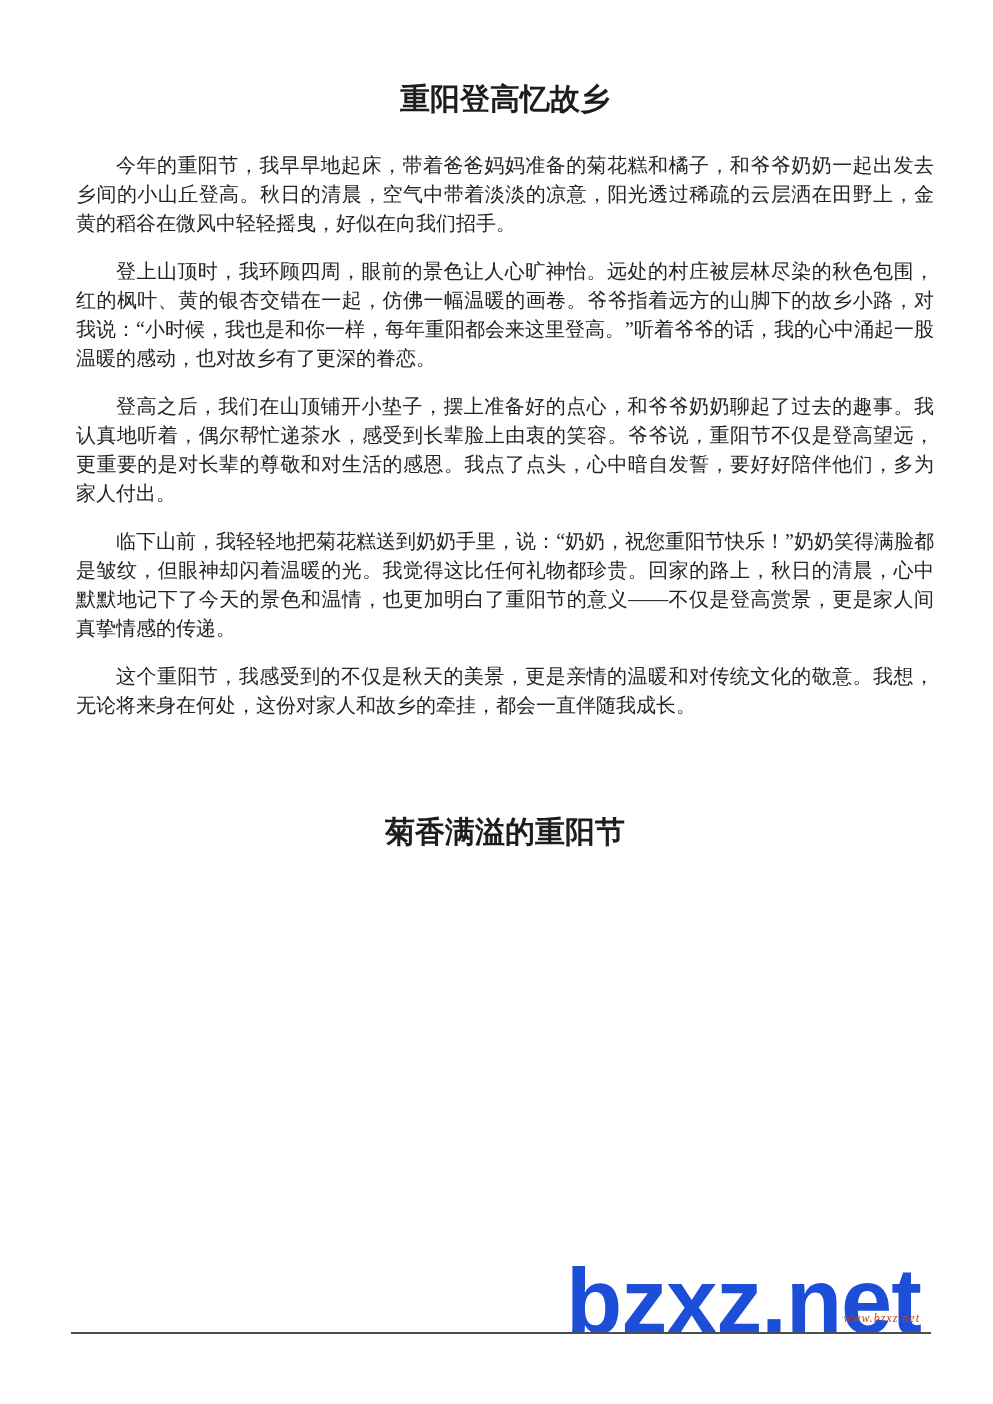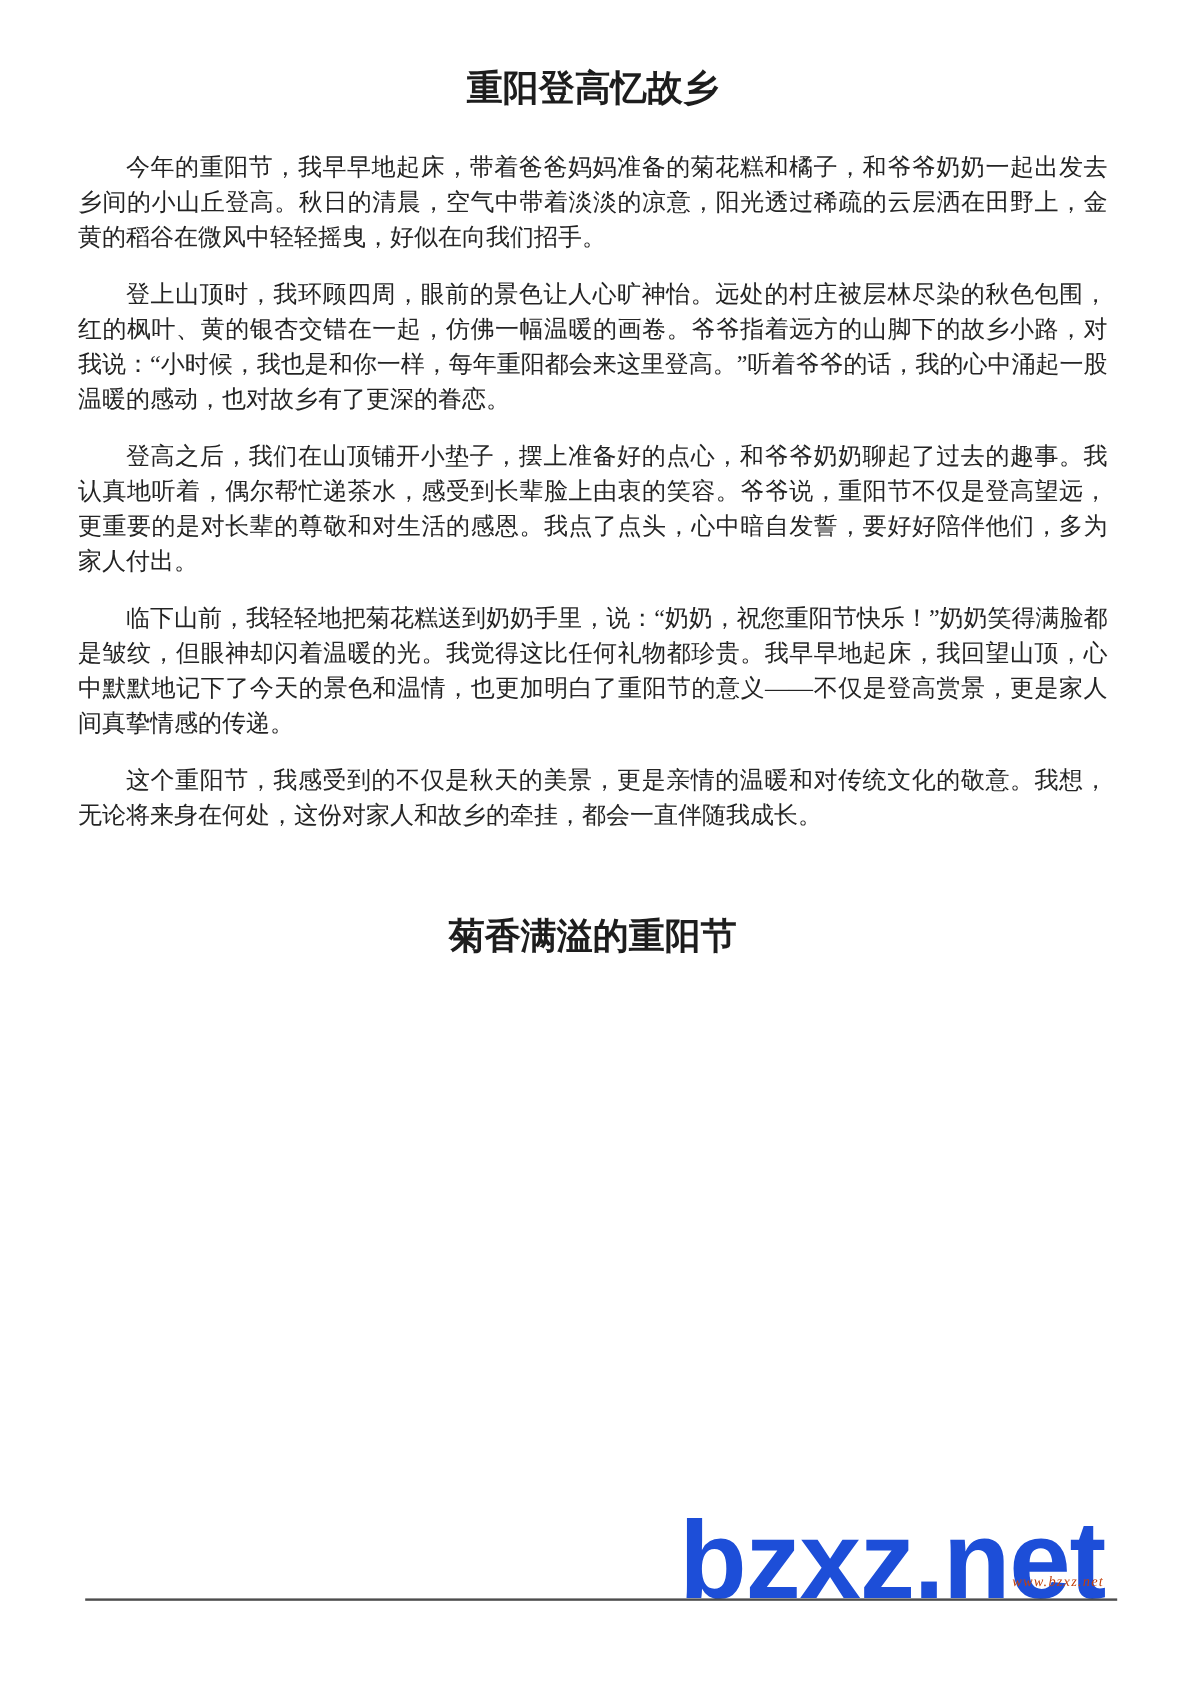--- a/index.html
+++ b/index.html
@@ -25,36 +25,36 @@
     font-weight: bold;
     font-size: 92px;
     line-height: 92px;
     letter-spacing: -1px;
     color: #1d4ed8;
     white-space: nowrap;
     user-select: none;
   }
   .content {
     position: absolute;
-    left: 65px;
+    left: 76px;
     top: 0;
     width: 858px;
     z-index: 1;
-    padding-top: 56px;
+    padding-top: 81px;
   }
   .essay-title {
     margin: 0 0 34px 0;
     font-size: 30px;
     line-height: 36px;
     font-weight: 700;
     text-align: center;
     color: #1d1d1d;
   }
   .essay-2 {
-    margin-top: 68px;
+    margin-top: 94px;
   }
   .para {
     margin: 0 0 19px 0;
     font-size: 20px;
     line-height: 29px;
     text-indent: 2em;
     text-align: justify;
     text-justify: inter-ideograph;
     color: #242424;
     font-family: Liberation Serif, serif;
@@ -87,21 +87,21 @@
 
   <div class="watermark">bzxz.net</div>
 
   <div class="content">
 
     <section class="essay essay-1">
       <h1 class="essay-title">重阳登高忆故乡</h1>
       <p class="para">今年的重阳节，我早早地起床，带着爸爸妈妈准备的菊花糕和橘子，和爷爷奶奶一起出发去乡间的小山丘登高。秋日的清晨，空气中带着淡淡的凉意，阳光透过稀疏的云层洒在田野上，金黄的稻谷在微风中轻轻摇曳，好似在向我们招手。</p>
       <p class="para">登上山顶时，我环顾四周，眼前的景色让人心旷神怡。远处的村庄被层林尽染的秋色包围，红的枫叶、黄的银杏交错在一起，仿佛一幅温暖的画卷。爷爷指着远方的山脚下的故乡小路，对我说：“小时候，我也是和你一样，每年重阳都会来这里登高。”听着爷爷的话，我的心中涌起一股温暖的感动，也对故乡有了更深的眷恋。</p>
       <p class="para">登高之后，我们在山顶铺开小垫子，摆上准备好的点心，和爷爷奶奶聊起了过去的趣事。我认真地听着，偶尔帮忙递茶水，感受到长辈脸上由衷的笑容。爷爷说，重阳节不仅是登高望远，更重要的是对长辈的尊敬和对生活的感恩。我点了点头，心中暗自发誓，要好好陪伴他们，多为家人付出。</p>
-      <p class="para">临下山前，我轻轻地把菊花糕送到奶奶手里，说：“奶奶，祝您重阳节快乐！”奶奶笑得满脸都是皱纹，但眼神却闪着温暖的光。我觉得这比任何礼物都珍贵。我早早地起床，我回望山顶，心中默默地记下了今天的景色和温情，也更加明白了重阳节的意义——不仅是登高赏景，更是家人间真挚情感的传递。</p>
+      <p class="para">临下山前，我轻轻地把菊花糕送到奶奶手里，说：“奶奶，祝您重阳节快乐！”奶奶笑得满脸都是皱纹，但眼神却闪着温暖的光。我觉得这比任何礼物都珍贵。回家的路上，秋日的清晨，心中默默地记下了今天的景色和温情，也更加明白了重阳节的意义——不仅是登高赏景，更是家人间真挚情感的传递。</p>
       <p class="para">这个重阳节，我感受到的不仅是秋天的美景，更是亲情的温暖和对传统文化的敬意。我想，无论将来身在何处，这份对家人和故乡的牵挂，都会一直伴随我成长。</p>
     </section>
 
     <section class="essay essay-2">
       <h1 class="essay-title">菊香满溢的重阳节</h1>
     </section>
 
   </div>
 
   <div class="footer-rule"></div>

